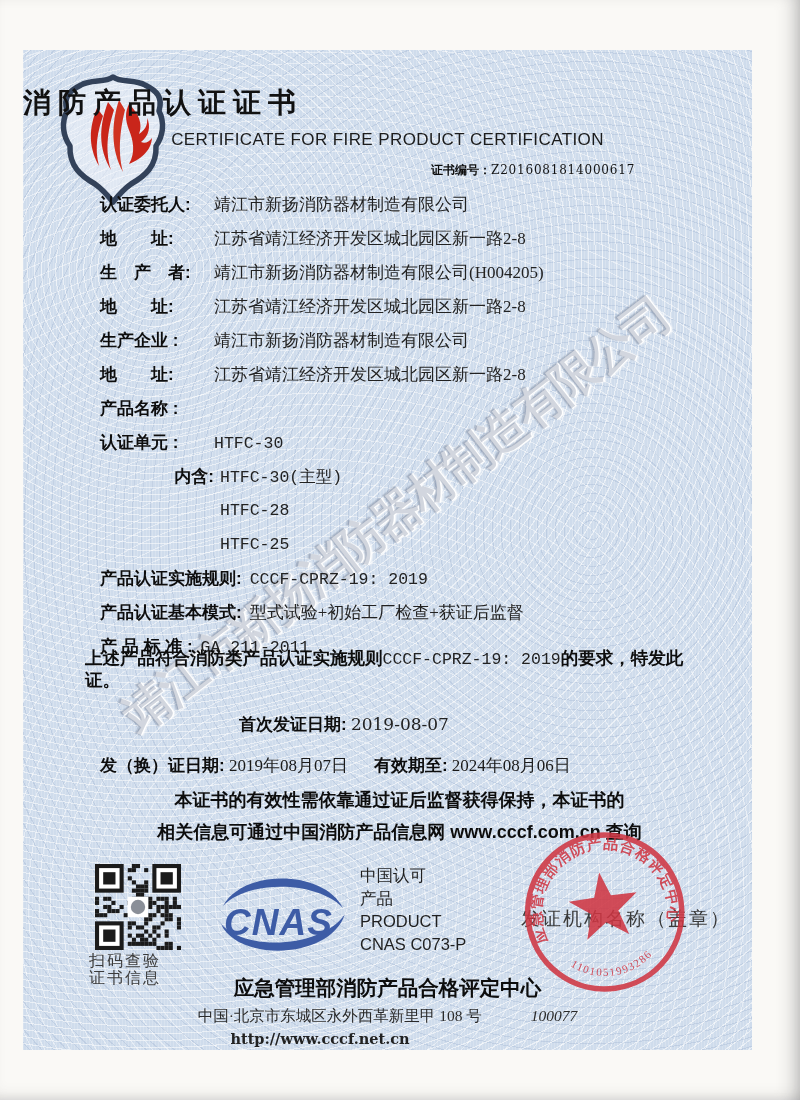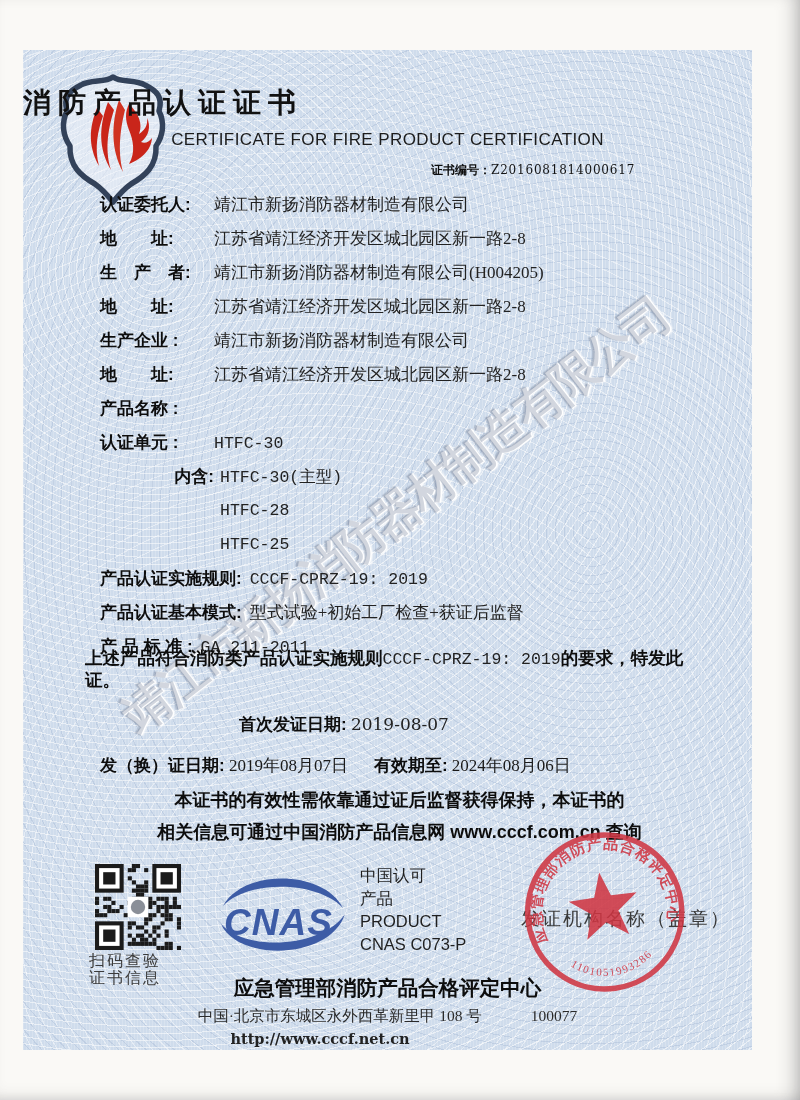--- a/index.html
+++ b/index.html
@@ -63,21 +63,21 @@
   .cnas-text{position:absolute;left:337px;top:814px;font-family:"Liberation Sans","DejaVu Sans",sans-serif;
         font-size:16.5px;line-height:23px;color:#1f1f1f;}
   .stamp-caption{position:absolute;left:498px;top:856px;font-size:19px;letter-spacing:2px;
         color:#3a3a3a;z-index:3;}
   .stamp{position:absolute;left:482px;top:762px;z-index:4;opacity:.87;transform:rotate(-8deg);}
   .footer-org{position:absolute;left:0;top:924px;width:729px;text-align:center;
         font-family:"Liberation Sans","DejaVu Sans",sans-serif;font-weight:700;
         font-size:20.5px;color:#0d0d0d;}
   .footer-addr{position:absolute;left:0;top:956px;width:729px;text-align:center;
         font-size:15.5px;color:#2a2a2a;}
-  .footer-addr .pc{display:inline-block;margin-left:49px;}
+  .footer-addr .pc{display:inline-block;margin-left:49px;font-style:italic;}
   .footer-url{position:absolute;left:0;top:980px;width:594px;text-align:center;
         font-family:"DejaVu Serif",serif;font-weight:700;font-size:14.5px;color:#222;}
 </style>
 </head>
 <body>
 
 <div class="scan">
   <div class="panel">
 
     <div class="watermark">靖江市新扬消防器材制造有限公司</div>

